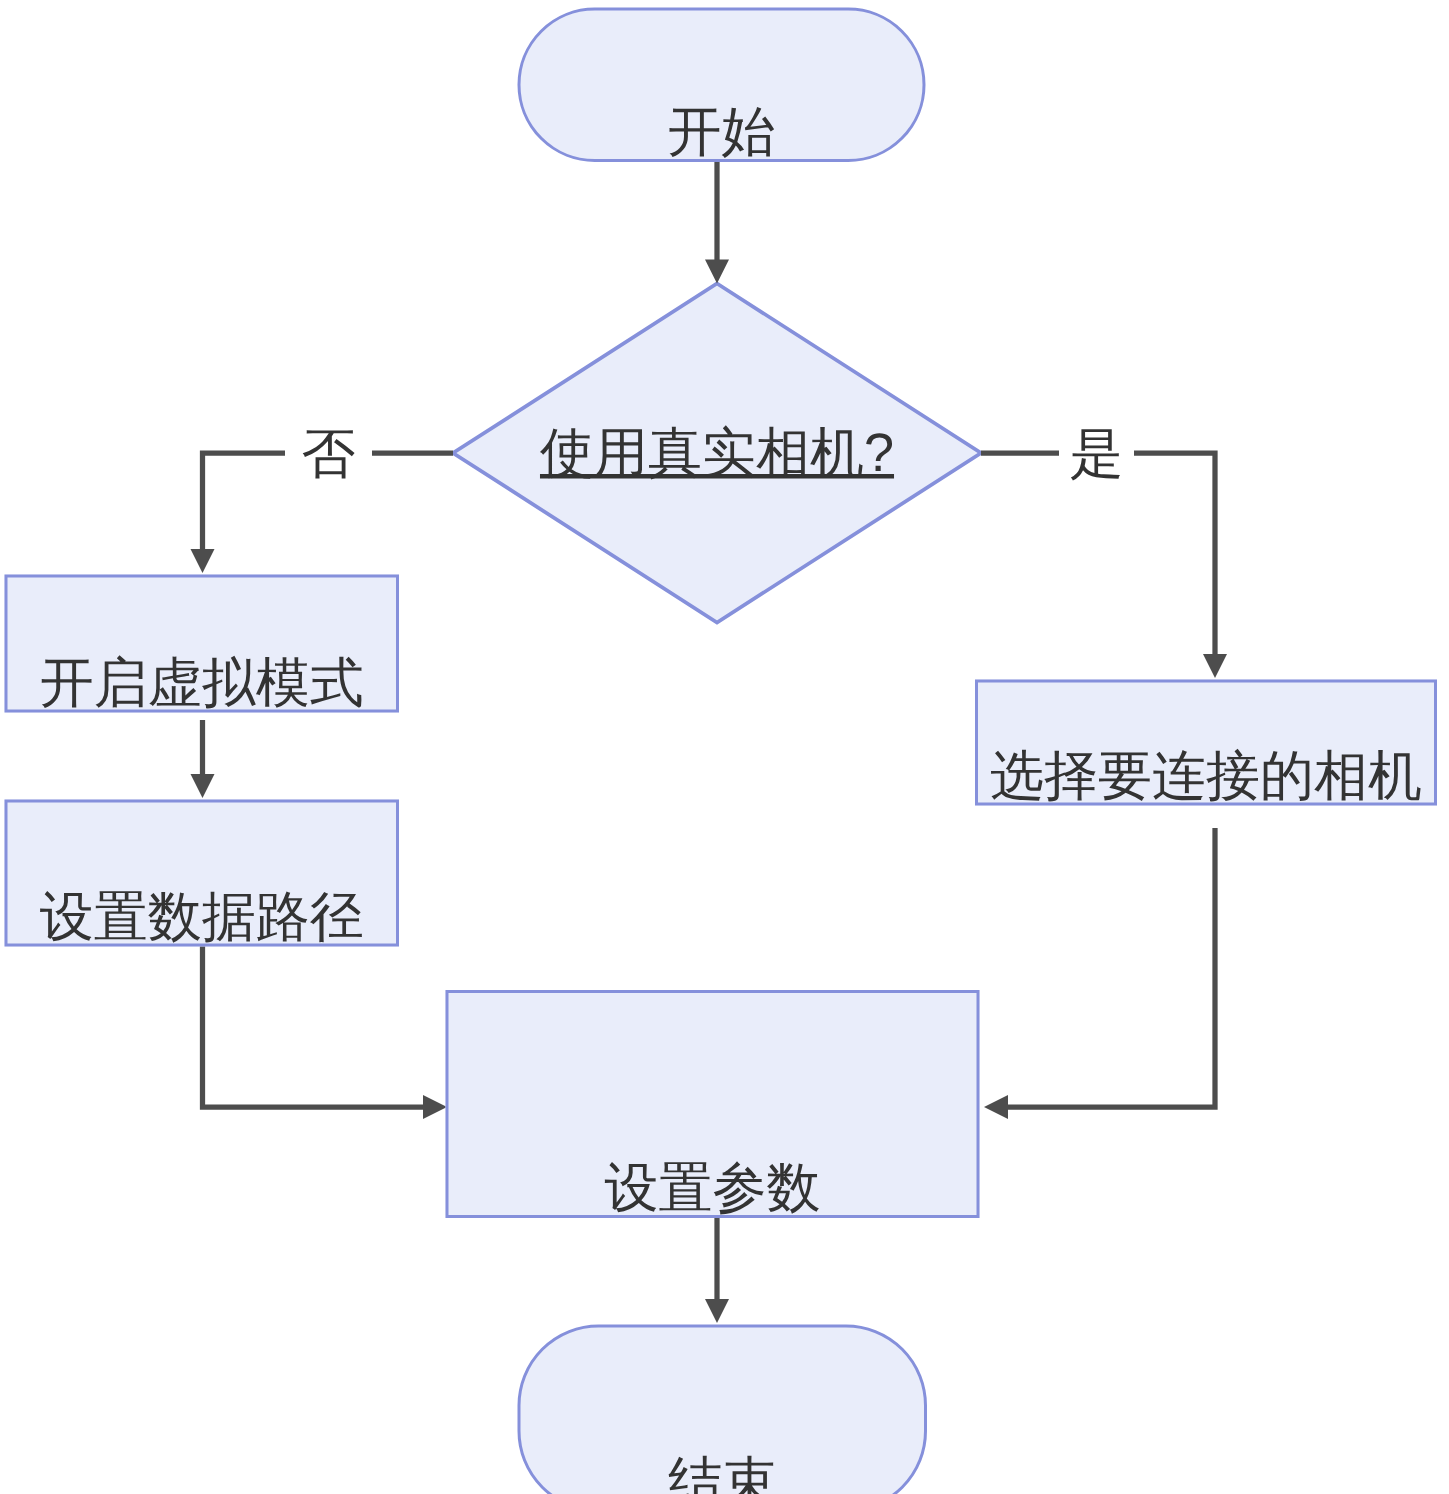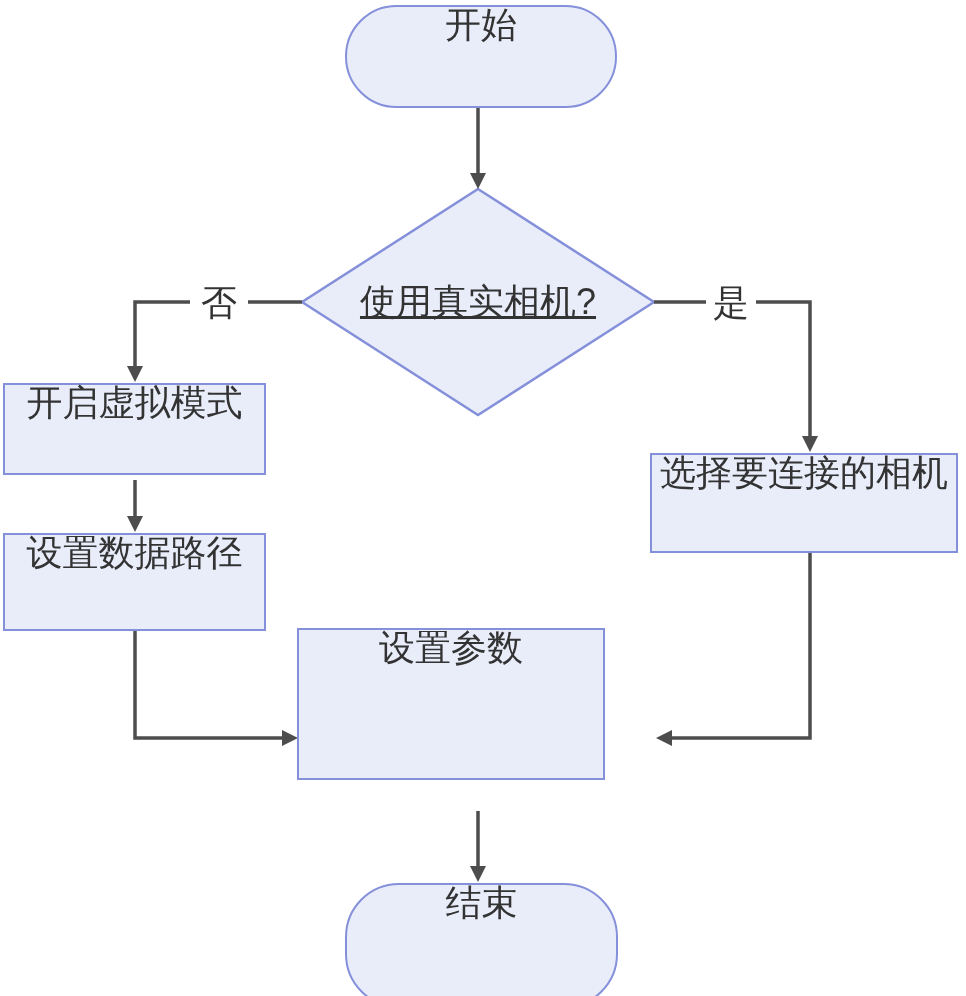--- a/index.html
+++ b/index.html
@@ -36,21 +36,21 @@
     stroke: var(--node-border);
     stroke-width: 2.5;
     stroke-linejoin: miter;
   }
   .node {
     position: absolute;
     box-sizing: border-box;
     background: var(--node-fill);
     border: 2.5px solid var(--node-border);
     display: flex;
-    align-items: flex-start;
+    align-items: flex-end;
     justify-content: center;
     font-size: 36px;
     line-height: 1;
     color: var(--text);
     white-space: nowrap;
   }
   .pill { border-radius: 54px; }
   .diamond-label {
     position: absolute;
     display: flex;
@@ -131,25 +131,25 @@
   <div class="edge-label" style="left:731px; top:303px;">是</div>
 
   <div class="node" style="left:3px; top:383px; width:263px; height:92px;">
     <span>开启虚拟模式</span>
   </div>
 
   <div class="node" style="left:3px; top:533px; width:263px; height:98px;">
     <span>设置数据路径</span>
   </div>
 
-  <div class="node" style="left:650px; top:453px; width:308px; height:100px;">
+  <div class="node" style="left:650px; top:453px; width:308px; height:84px;">
     <span>选择要连接的相机</span>
   </div>
 
-  <div class="node" style="left:297px; top:628px; width:308px; height:152px;">
+  <div class="node" style="left:297px; top:660px; width:356px; height:152px;">
     <span>设置参数</span>
   </div>
 
   <div class="node pill" style="left:345px; top:883px; width:273px; height:125px;">
     <span>结束</span>
   </div>
 
 </div>
 
 </body></html>

